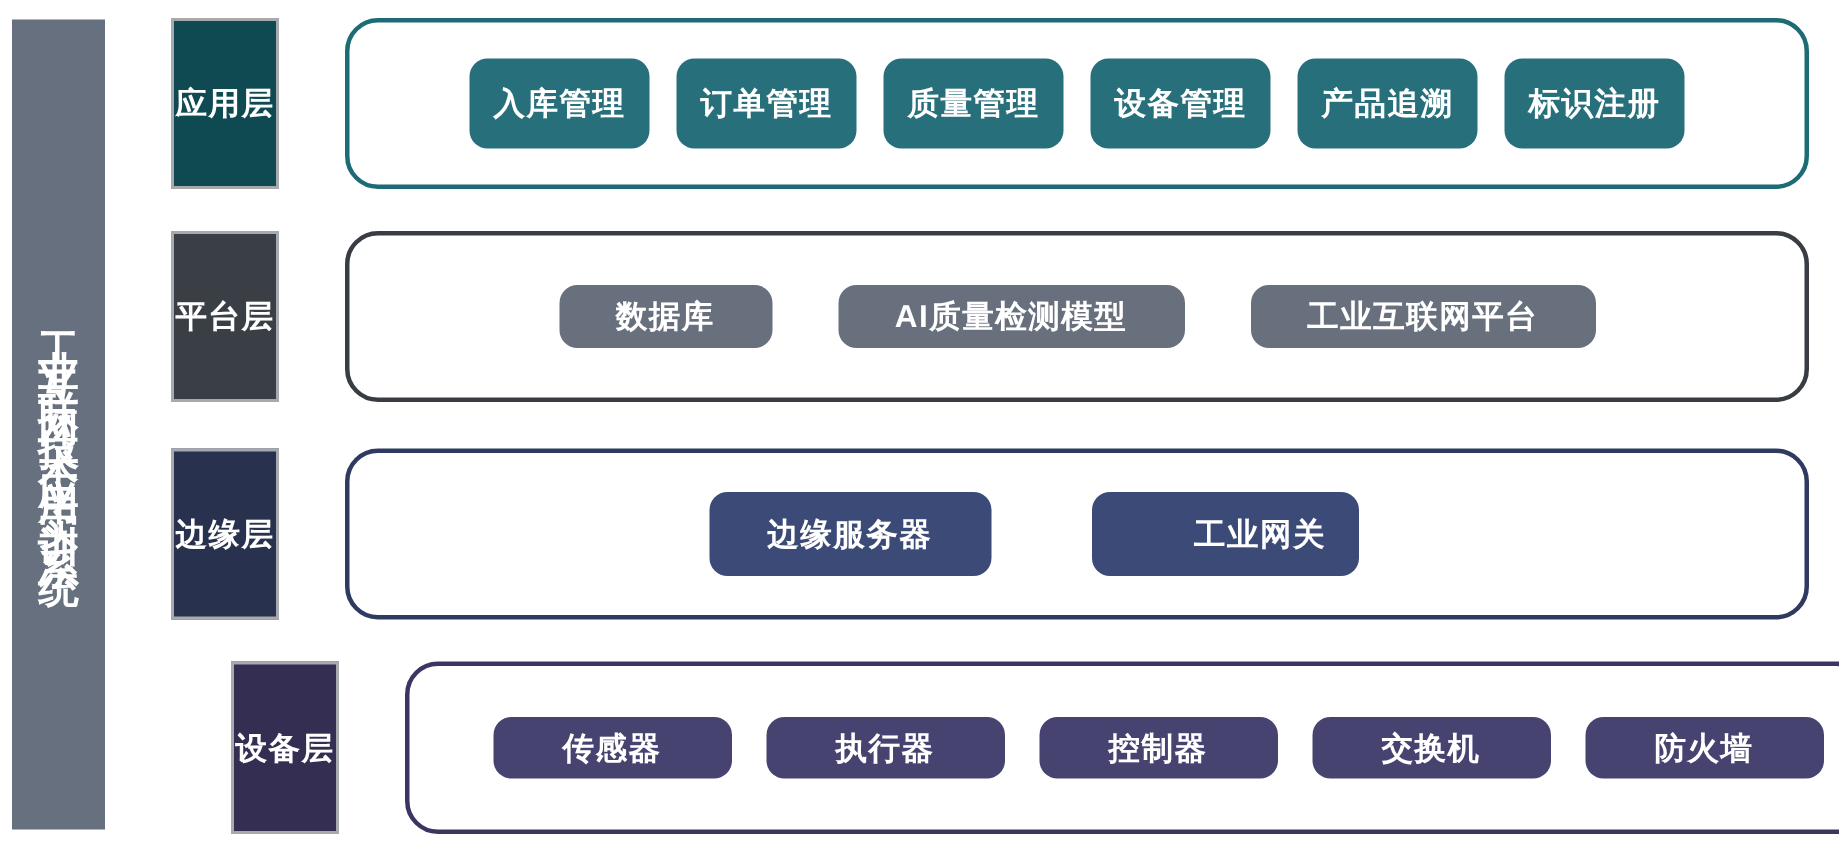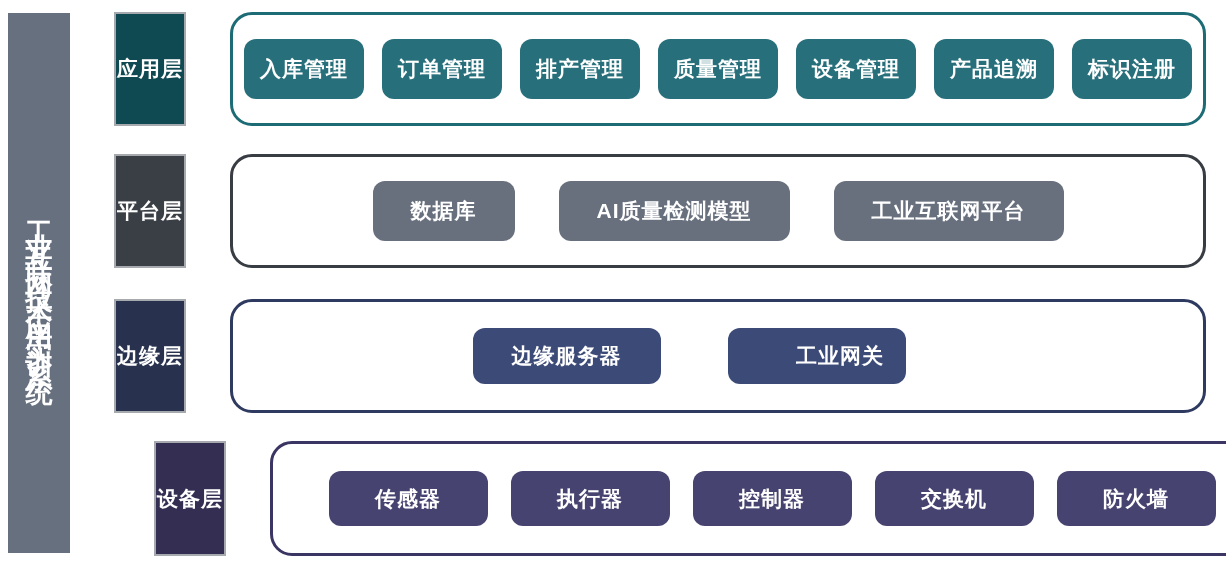--- a/index.html
+++ b/index.html
@@ -96,46 +96,45 @@
     justify-content: center;
     letter-spacing: 1px;
     box-sizing: border-box;
   }
 
   
   .r0 .btn-strip { gap: 18px; }
   .r0 .btn { width: 120px; height: 60px; }
 
   .r1 .btn-strip { gap: 44px; }
-  .r1 .btn { height: 60px; padding: 0 38px; white-space: nowrap; }
+  .r1 .btn { height: 42px; padding: 0 38px; white-space: nowrap; }
 
   .r2 .btn-strip { gap: 67px; transform: translateX(-29px); }
   .r2 .btn { height: 56px; }
   .r2 .btn.w0 { width: 188px; }
   .r2 .btn.w1 { width: 178px; padding-left: 47px; }
 
   .r3 .btn-strip { gap: 23px; transform: translateX(14px); }
-  .r3 .btn { width: 159px; height: 55px; }
+  .r3 .btn { width: 159px; height: 41px; }
 </style>
 </head>
 <body>
 
 <div class="canvas">
 
   <aside class="sidebar" style="background: rgb(102, 112, 127);">
     <span class="vtext" style="color: rgb(255, 255, 255);">工业互联网技术应用实训系统</span>
   </aside>
 
   <section class="layer-row r0" style="--label-bg: #0F4A52; --border-c: #1D6B74; --btn-bg: #27707B;">
     <div class="layer-label">应用层</div>
     <div class="layer-container">
       <div class="btn-strip">
         <div class="btn">入库管理</div>
         <div class="btn">订单管理</div>
-        <div class="btn">排产管理</div>
         <div class="btn">质量管理</div>
         <div class="btn">设备管理</div>
         <div class="btn">产品追溯</div>
         <div class="btn">标识注册</div>
       </div>
     </div>
   </section>
 
   <section class="layer-row r1" style="--label-bg: #3A3E45; --border-c: #383C43; --btn-bg: #68707E;">
     <div class="layer-label">平台层</div>

